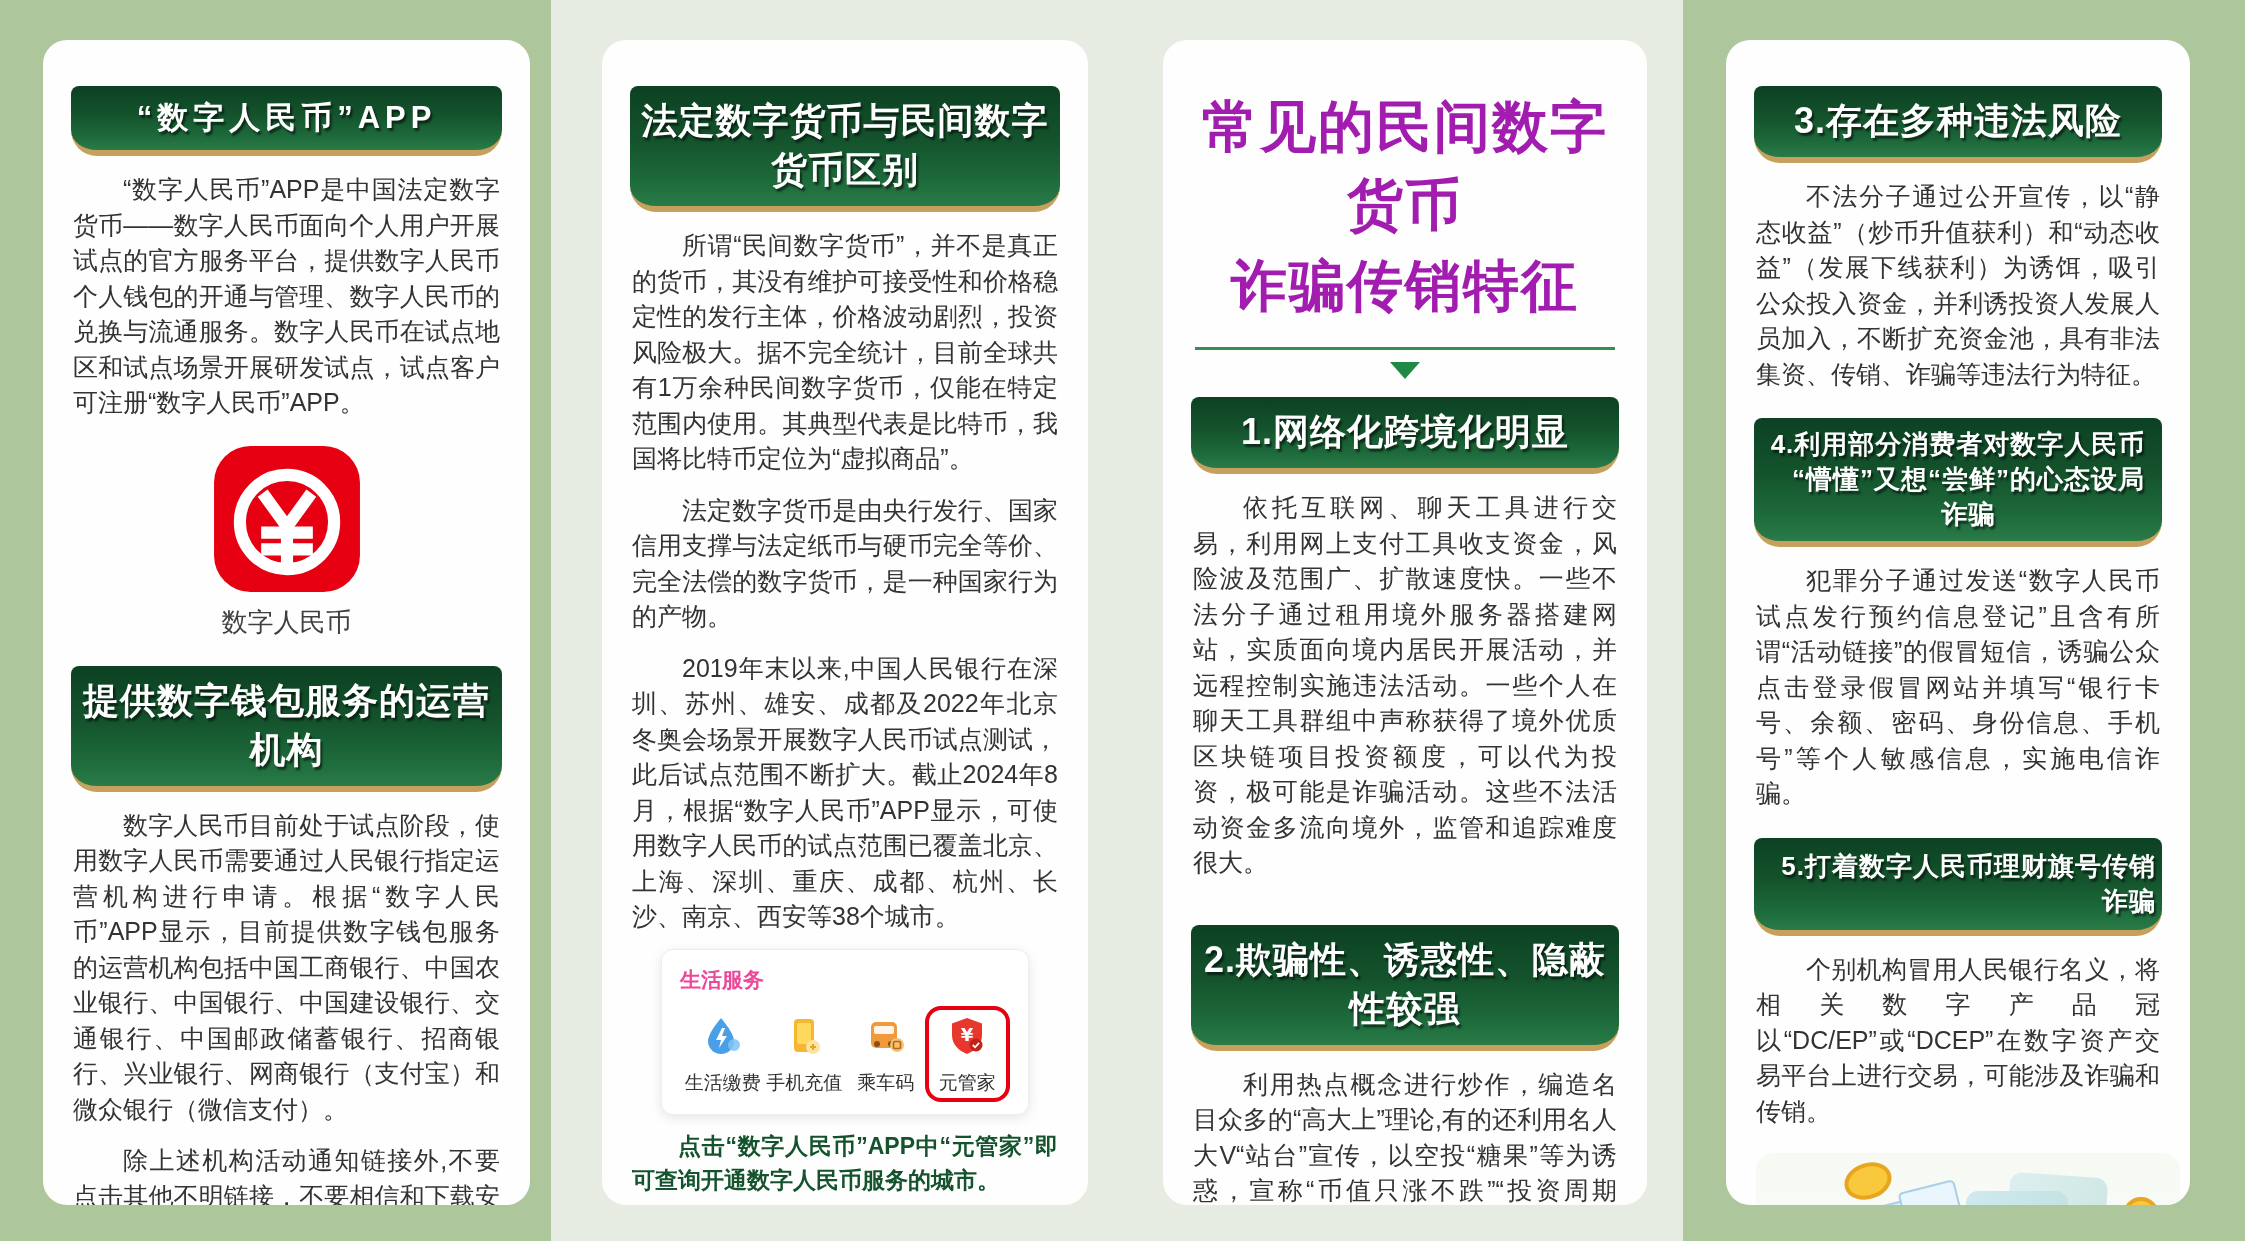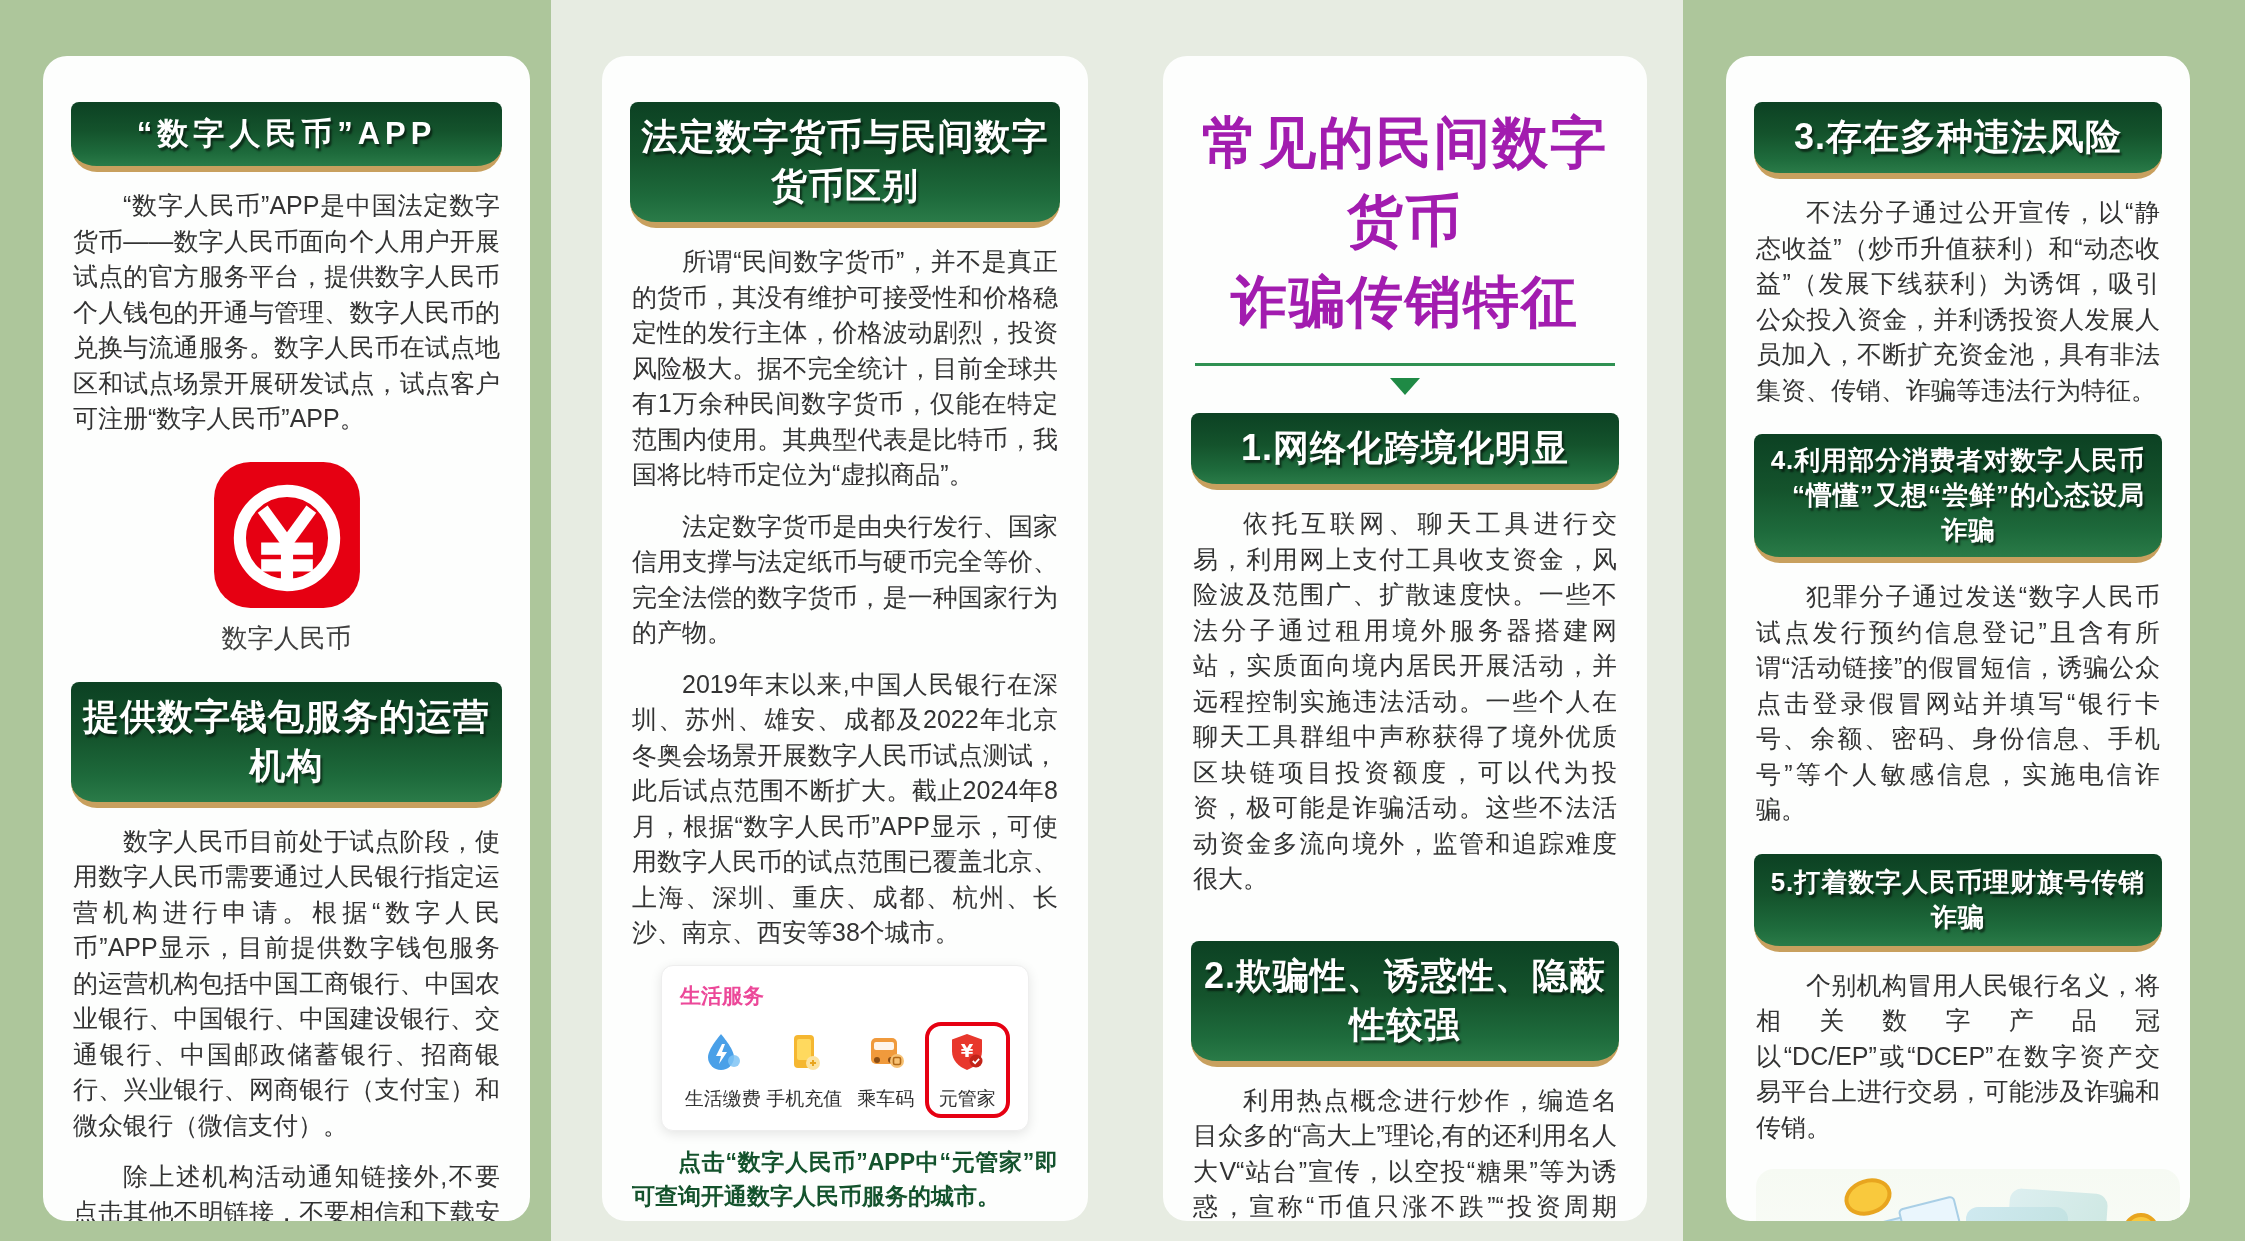--- a/index.html
+++ b/index.html
@@ -1,19 +1,19 @@
 <!DOCTYPE html>
 <html><head>
 <meta charset="utf-8">
 <style>
   html,body{margin:0;padding:0;}
   body{font-family:"Liberation Sans","DejaVu Sans",sans-serif;}
   #canvas{position:relative;width:2245px;height:1241px;overflow:hidden;
     background:linear-gradient(90deg,#adc69b 0px,#adc69b 551px,#e7ece2 551px,#e7ece2 1683px,#adc69b 1683px,#adc69b 2245px);}
-  .panel{position:absolute;top:56px;height:1165px;background:#fdfefd;border-radius:24px;
+  .panel{position:absolute;top:40px;height:1165px;background:#fdfefd;border-radius:24px;
     box-sizing:border-box;padding:46px 28px 26px;overflow:hidden;}
   #p1{left:43px;width:487px;}
   #p2{left:602px;width:486px;}
   #p3{left:1163px;width:484px;}
   #p4{left:1726px;width:464px;}
 
   .ribbon{background:linear-gradient(180deg,#0c4123 0%,#14532c 45%,#1e6b3c 80%,#2a7b48 100%);
     border-radius:8px 8px 26px 26px;border-bottom:6px solid #c8a05e;
     color:#fff;font-weight:bold;font-size:36px;text-align:center;padding:11px 6px;
     text-shadow:2px 3px 2px rgba(0,0,0,.55);letter-spacing:1px;}
@@ -138,21 +138,21 @@
   <div class="panel" id="p4">
     <div class="ribbon">3.存在多种违法风险</div>
     <p class="para">不法分子通过公开宣传，以“静态收益”（炒币升值获利）和“动态收益”（发展下线获利）为诱饵，吸引公众投入资金，并利诱投资人发展人员加入，不断扩充资金池，具有非法集资、传销、诈骗等违法行为特征。</p>
 
     <div class="ribbon two-line" style="margin-top:26px;">
       <span style="display:block;">4.利用部分消费者对数字人民币</span>
       <span style="display:block;margin-left:21px;">“懵懂”又想“尝鲜”的心态设局诈骗</span>
     </div>
     <p class="para">犯罪分子通过发送“数字人民币试点发行预约信息登记”且含有所谓“活动链接”的假冒短信，诱骗公众点击登录假冒网站并填写“银行卡号、余额、密码、身份信息、手机号”等个人敏感信息，实施电信诈骗。</p>
 
-    <div class="ribbon" style="margin-top:26px;font-size:26px;">5.打着数字人民币理财旗号传销诈骗</div>
+    <div class="ribbon" style="margin-top:26px;font-size:26px;text-align:right;">5.打着数字人民币理财旗号传销诈骗</div>
     <p class="para">个别机构冒用人民银行名义，将相关数字产品冠以“DC/EP”或“DCEP”在数字资产交易平台上进行交易，可能涉及诈骗和传销。</p>
 
     <div class="illo-wrap">
       <svg width="424" height="260" viewBox="0 0 424 260">
         <defs>
           <linearGradient id="bgG" x1="0" y1="0" x2="0" y2="1">
             <stop offset="0" stop-color="#f6faf3"></stop>
               <stop offset="1" stop-color="#ffffff"></stop>
           </linearGradient>
           <linearGradient id="cardG" x1="0" y1="0" x2="1" y2="1">

